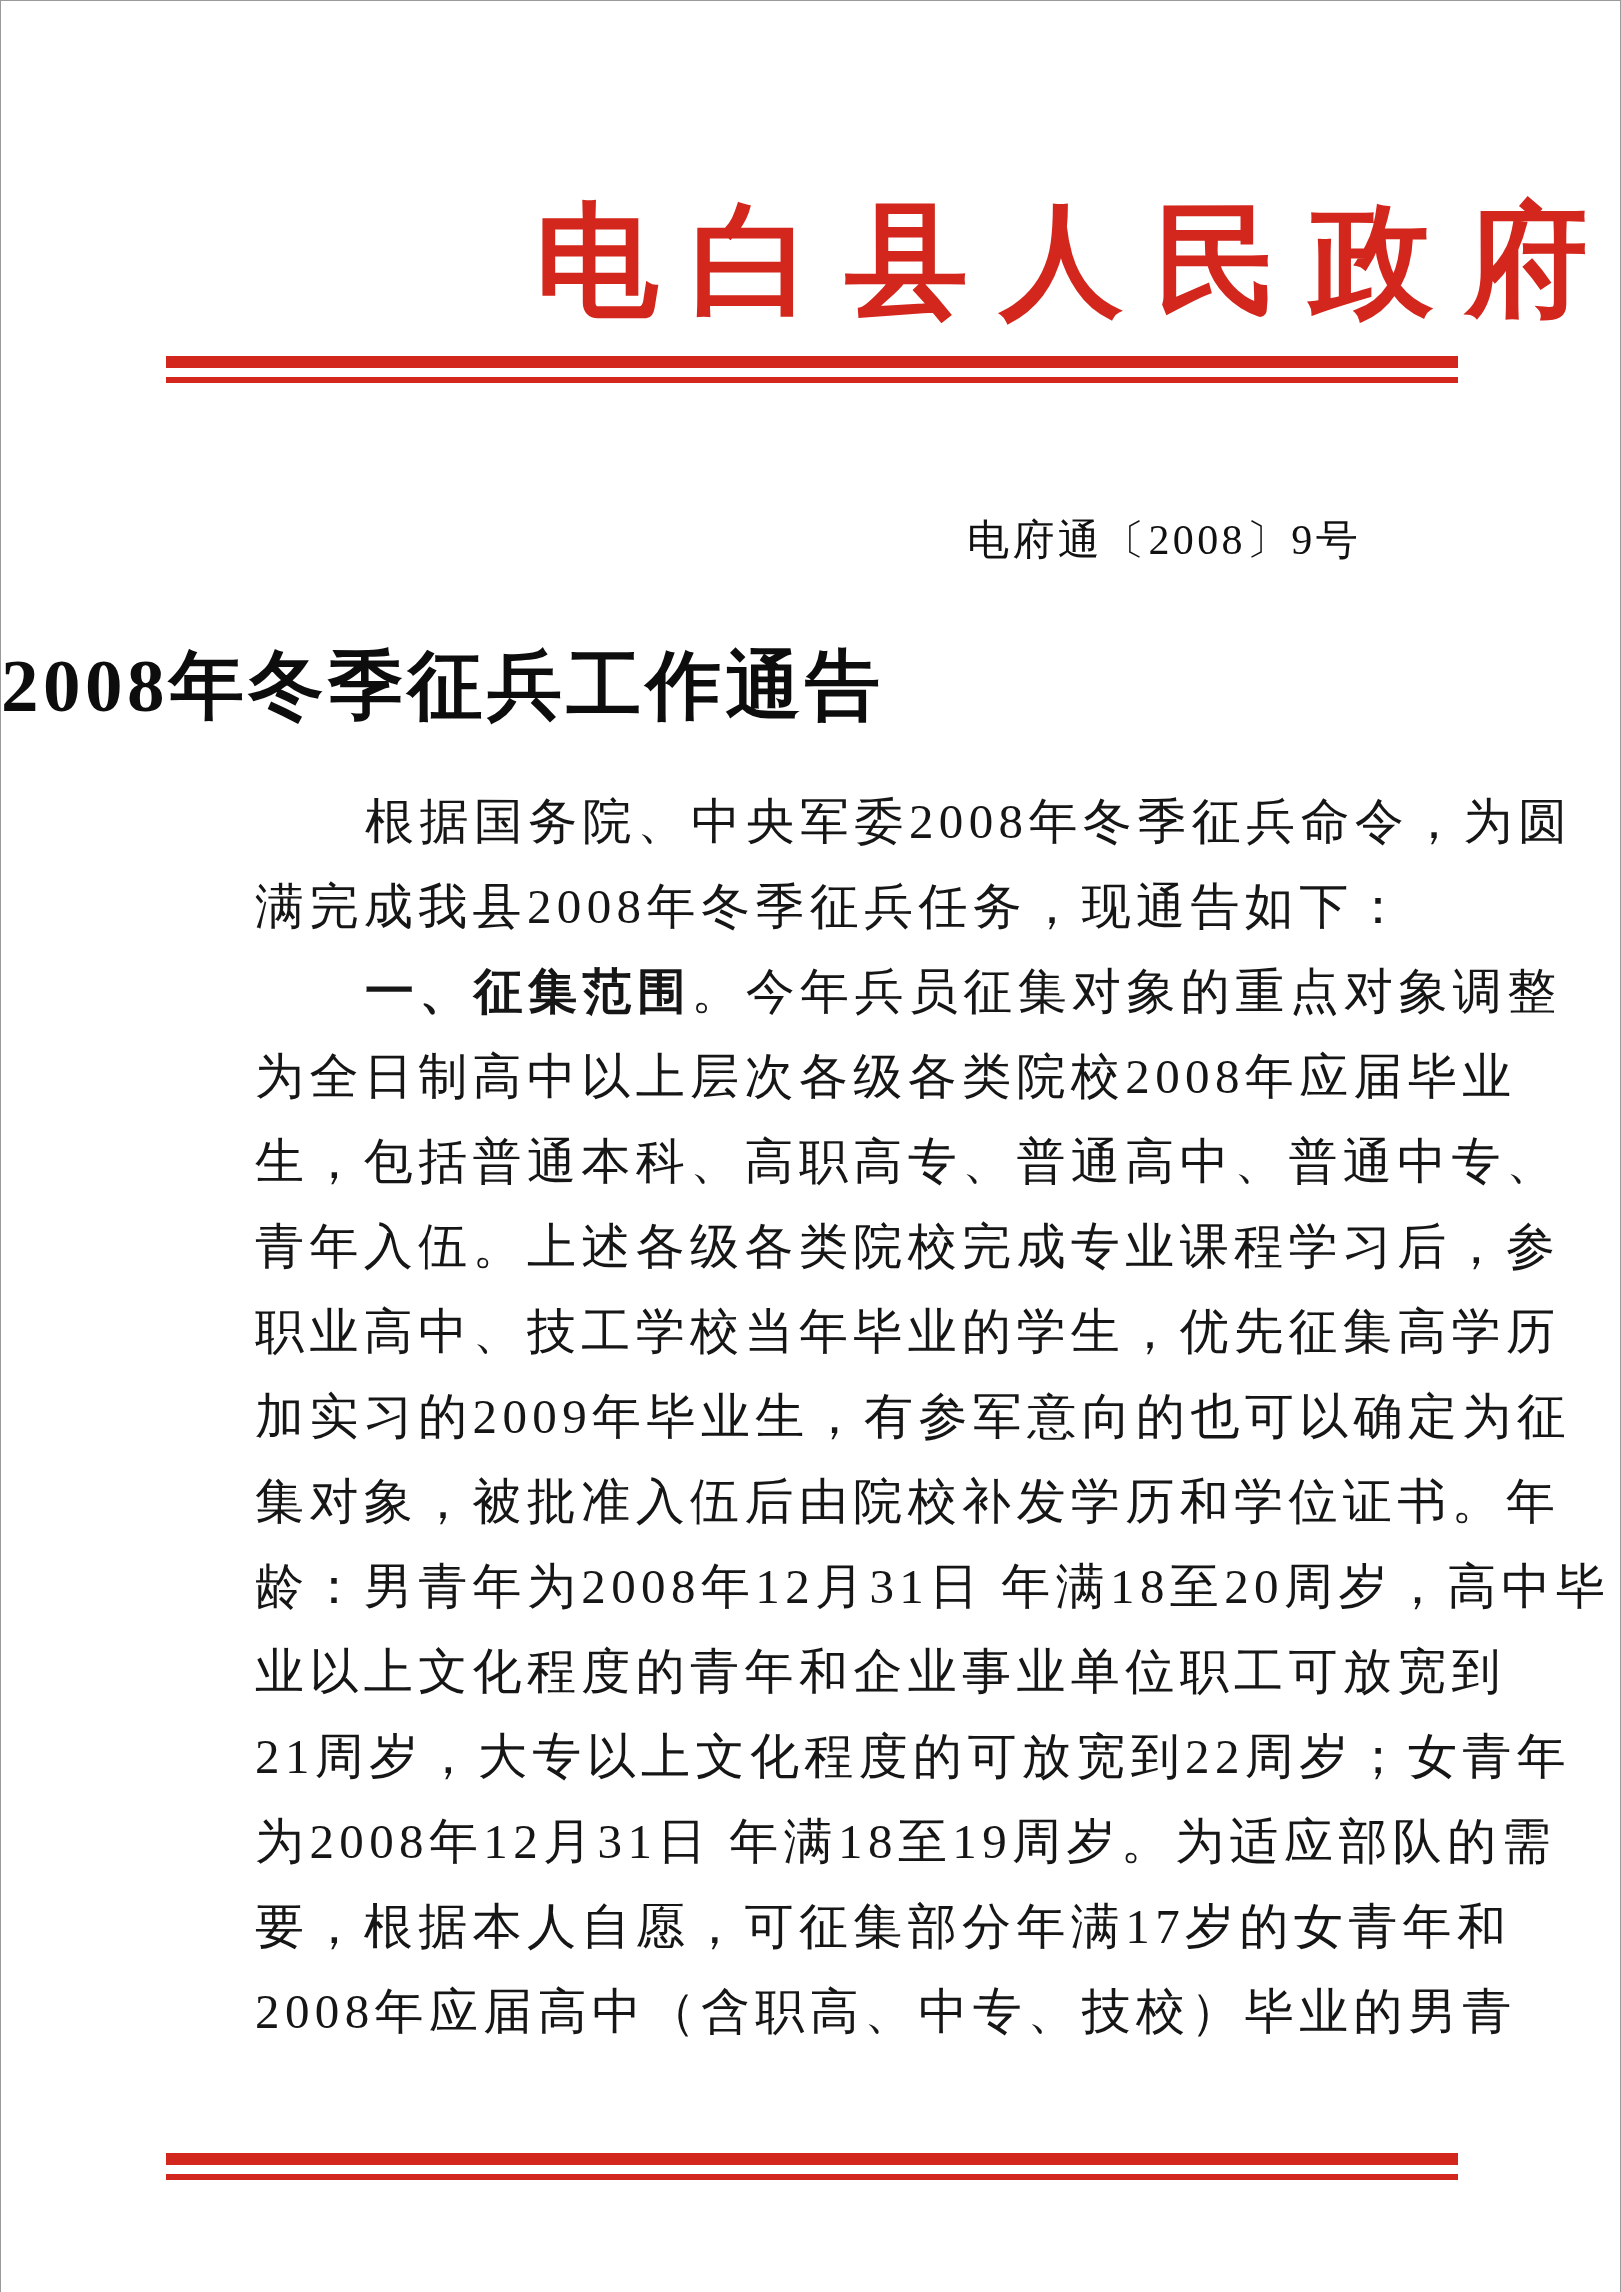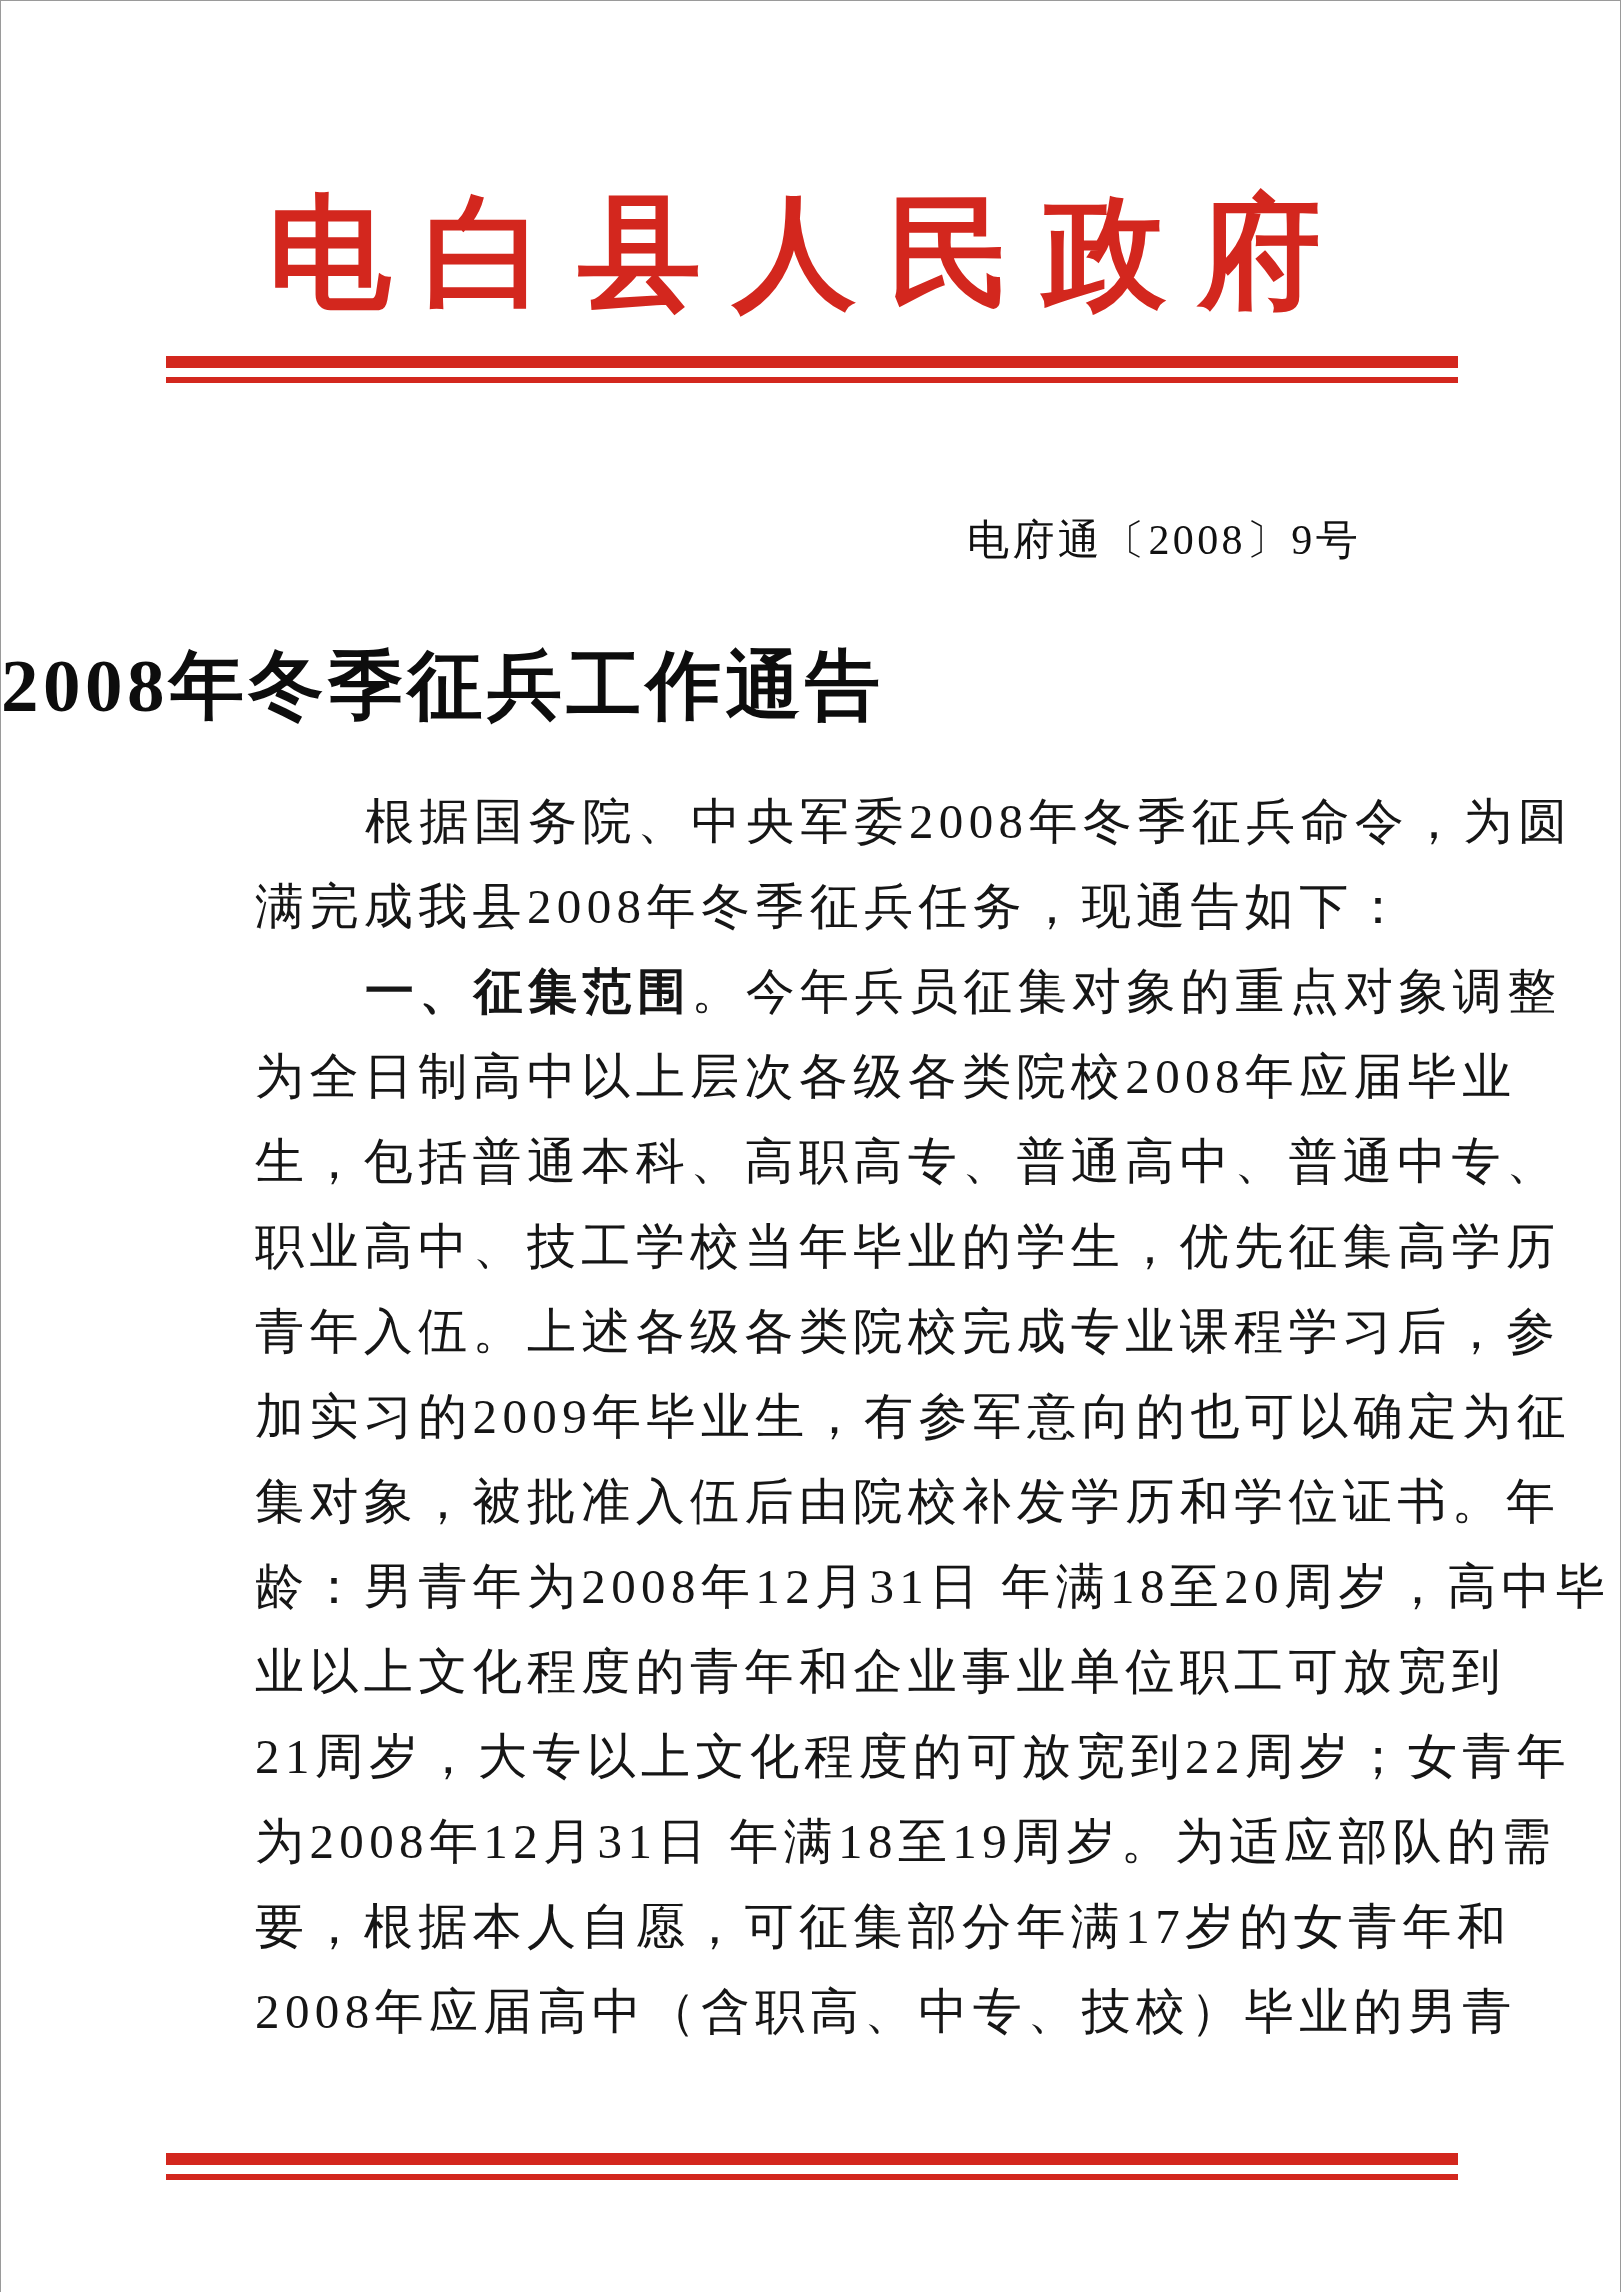--- a/index.html
+++ b/index.html
@@ -11,24 +11,24 @@
     width: 1621px;
     height: 2293px;
     background: #ffffff;
     border: 1px solid #9a9a9a;
     overflow: hidden;
   }
 
   
   .org-title {
     position: absolute;
-    top: 188px;
+    top: 196px;
     left: 0;
     width: 100%;
-    text-align: center;
+    text-align: right;
     font-size: 123px;
     line-height: 1.05;
     font-weight: 700;
     letter-spacing: 0.26em;
     margin-right: -0.26em;
     color: #d3271e;
     white-space: nowrap;
   }
 
   
@@ -114,22 +114,22 @@
   <div class="doc-number">电府通〔2008〕9号</div>
 
   <div class="notice-title">2008年冬季征兵工作通告</div>
 
   <div class="body-text">
       <div class="line indent"><span>根据国务院、中央军委2008年冬季征兵命令，为圆</span></div>
       <div class="line nojust"><span>满完成我县2008年冬季征兵任务，现通告如下：</span></div>
       <div class="line indent"><span class="seg-bold">一、征集范围</span><span>。今年兵员征集对象的重点对象调整</span></div>
       <div class="line"><span>为全日制高中以上层次各级各类院校2008年应届毕业</span></div>
       <div class="line"><span>生，包括普通本科、高职高专、普通高中、普通中专、</span></div>
+      <div class="line"><span>青年入伍。上述各级各类院校完成专业课程学习后，参</span></div>
       <div class="line"><span>职业高中、技工学校当年毕业的学生，优先征集高学历</span></div>
-      <div class="line"><span>青年入伍。上述各级各类院校完成专业课程学习后，参</span></div>
       <div class="line"><span>加实习的2009年毕业生，有参军意向的也可以确定为征</span></div>
       <div class="line"><span>集对象，被批准入伍后由院校补发学历和学位证书。年</span></div>
       <div class="line"><span>龄：男青年为2008年12月31日 年满18至20周岁，高中毕</span></div>
       <div class="line"><span>业以上文化程度的青年和企业事业单位职工可放宽到</span></div>
       <div class="line"><span>21周岁，大专以上文化程度的可放宽到22周岁；女青年</span></div>
       <div class="line"><span>为2008年12月31日 年满18至19周岁。为适应部队的需</span></div>
       <div class="line"><span>要，根据本人自愿，可征集部分年满17岁的女青年和</span></div>
       <div class="line"><span>2008年应届高中（含职高、中专、技校）毕业的男青</span></div>
     </div>
 

